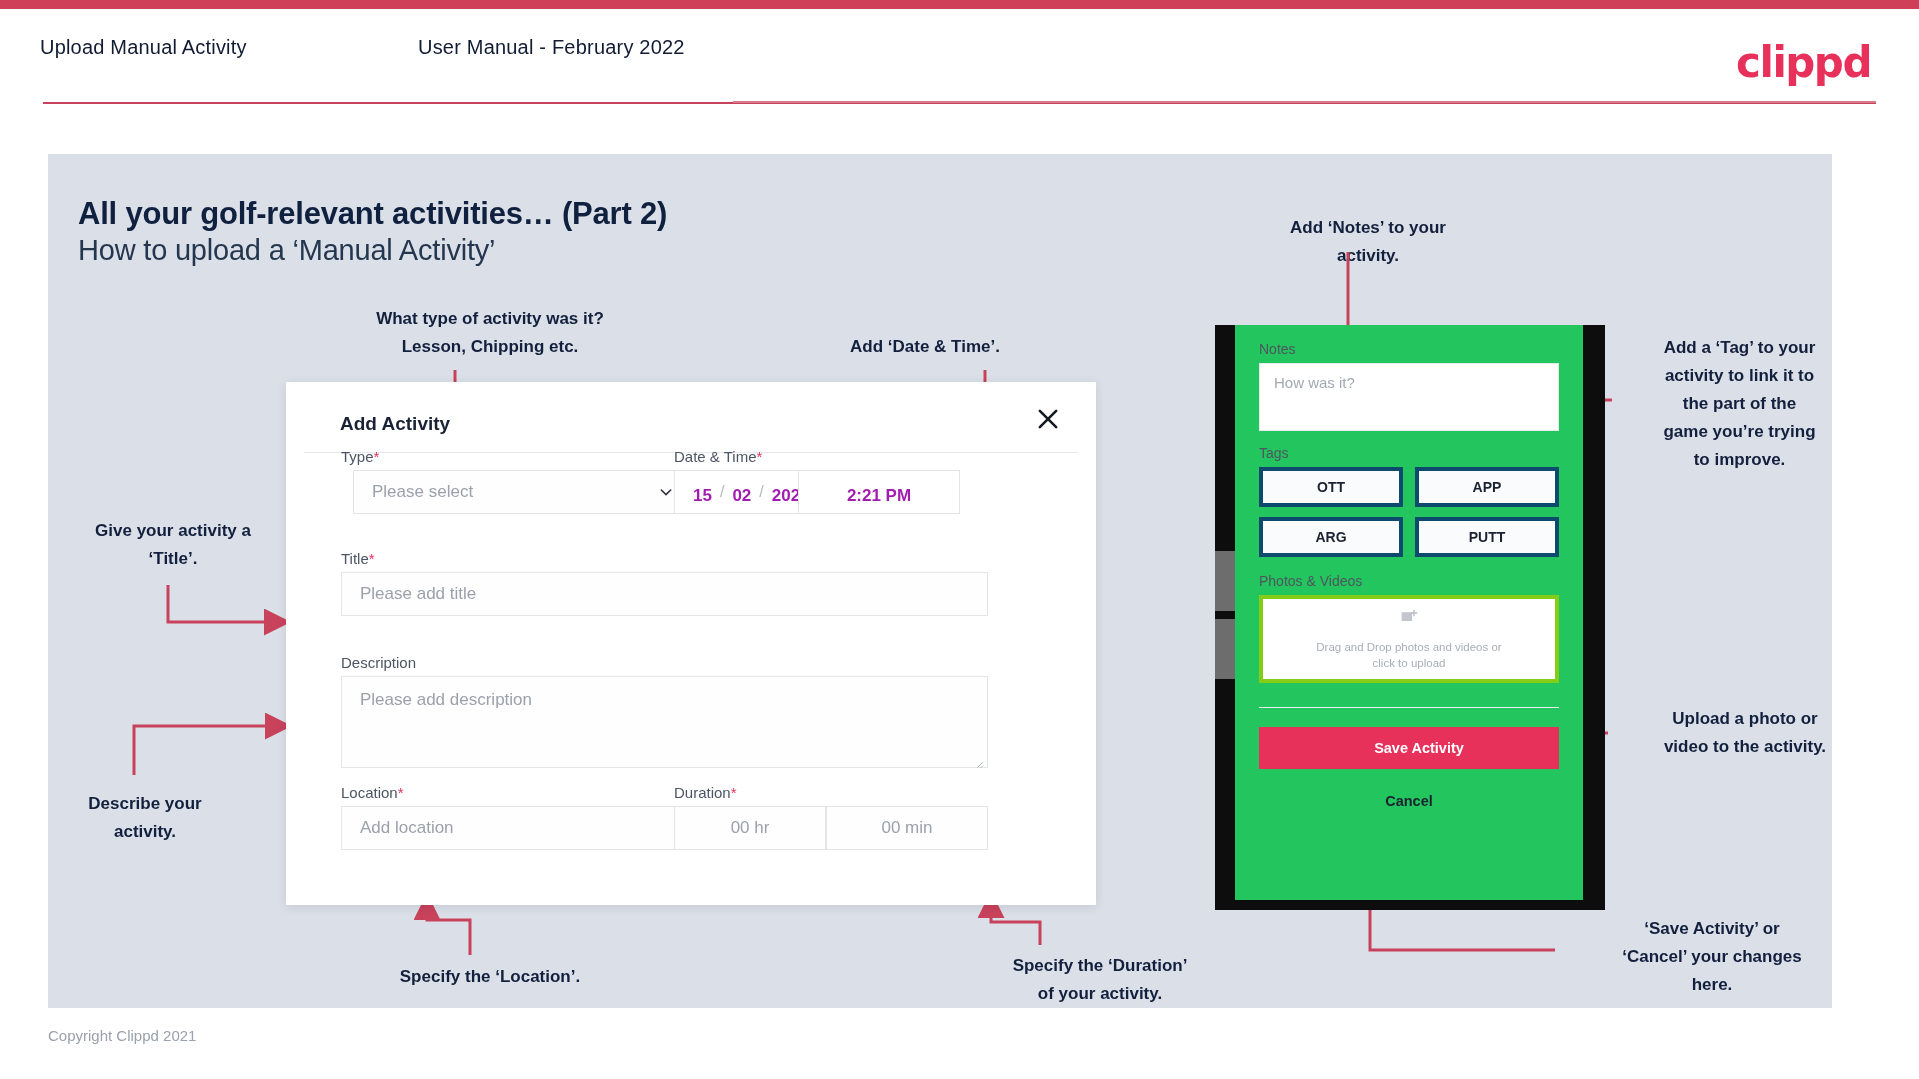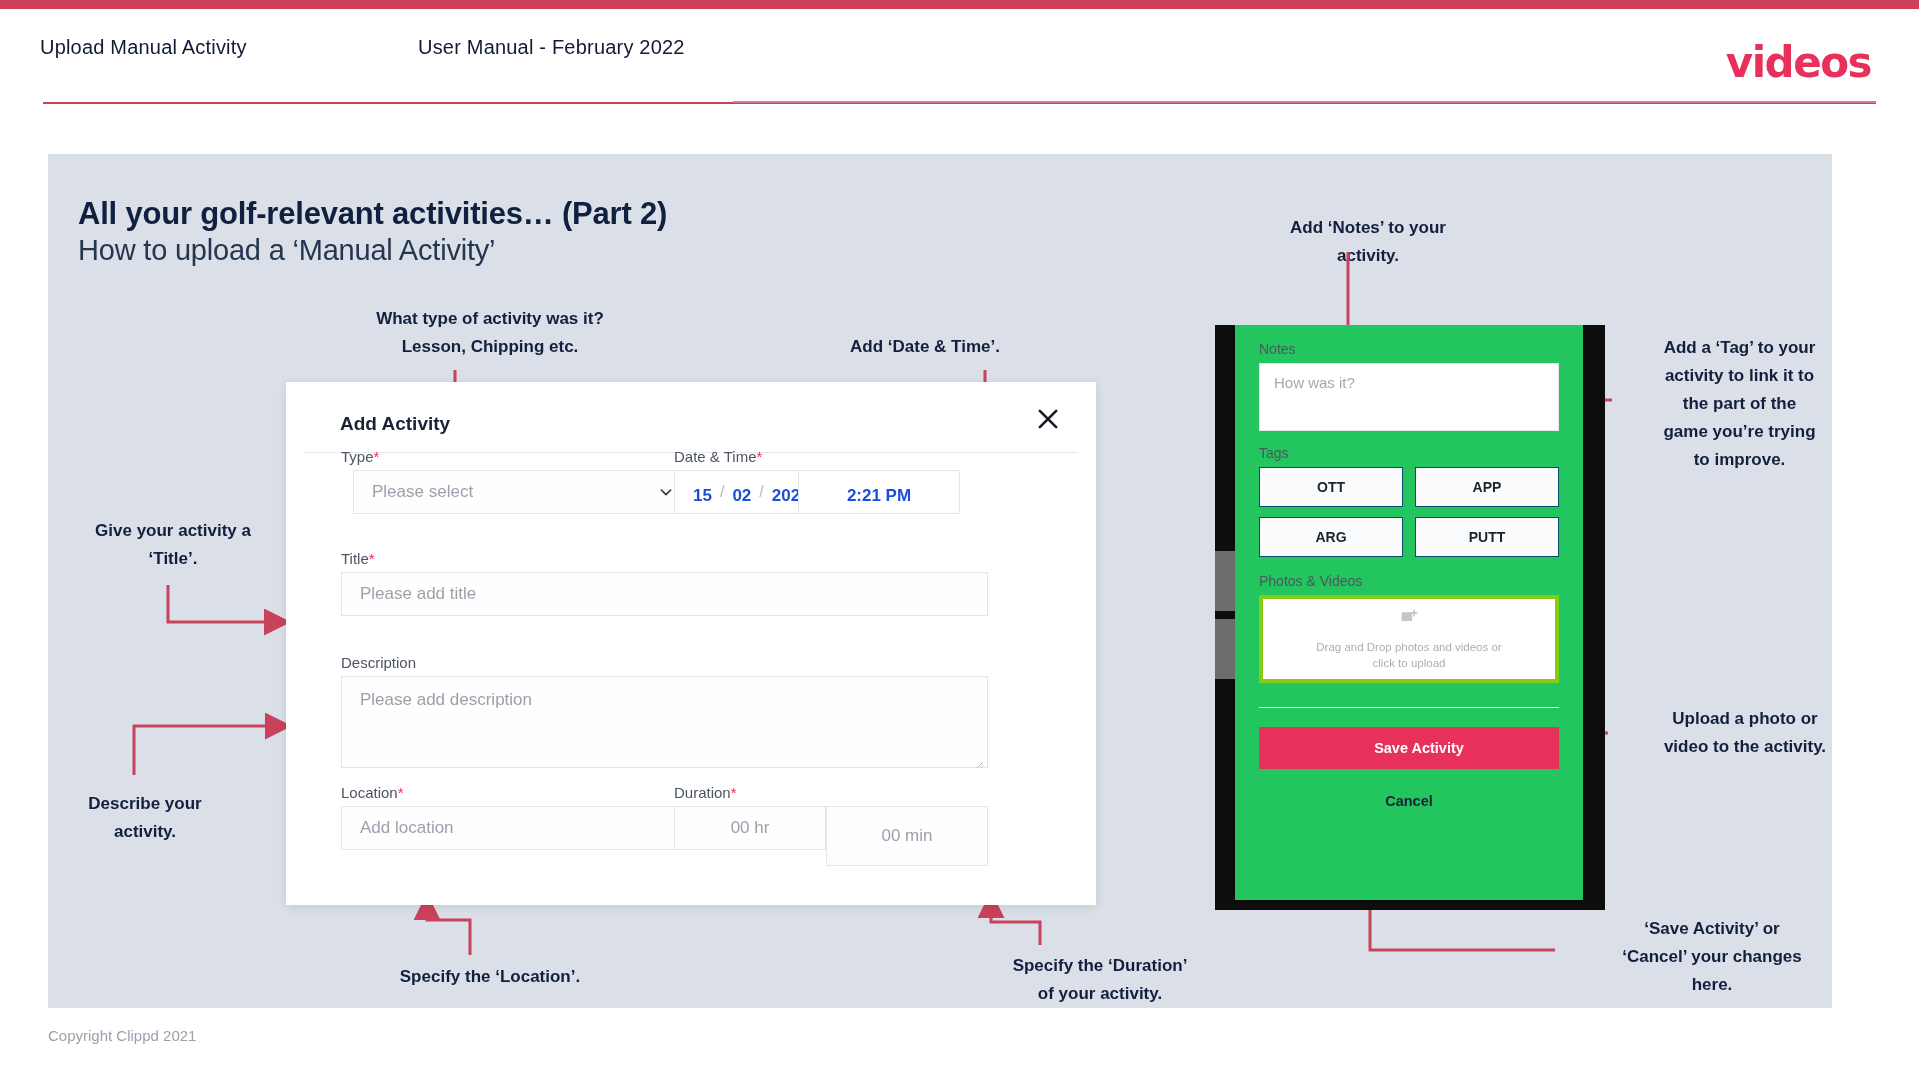--- a/index.html
+++ b/index.html
@@ -91,21 +91,21 @@
   }
   .inp.center { justify-content:center; padding-left:0; }
   .chev {
     position:absolute; right:16px; top:50%; transform:translateY(-50%);
     width:16px; height:16px;
   }
   .datewrap {
     position:absolute; display:flex; align-items:center;
     background:#fff; border:1px solid #e3e5e9;
   }
-  .dcell { font-size:17px; color:#1d4ed8; font-weight:700;margin-top:8px; }
+  .dcell { font-size:17px; color:#a21caf; font-weight:700;margin-top:8px; }
   .dsep  { font-size:16px; color:#b6bac2; margin:0 8px; }
   .cal-ico { margin-left:14px; width:19px; height:19px; }
   .textarea-resize {
     position:absolute; right:3px; bottom:3px; width:10px; height:10px;
   }
 
   
   .phone {
     position:absolute; left:1215px; top:325px; width:390px; height:585px;
     background:#0d0d0d;
@@ -116,21 +116,21 @@
   }
   .phone-btn {
     position:absolute; left:0px; width:20px; background:#6d6d6d;
   }
   .p-label { position:absolute; font-size:14px; color:#50565f; }
   .p-inp {
     position:absolute; border:1px solid #e6e8eb; background:#fff;
     font-size:15px; color:#a3a8b0; padding:10px 14px;
   }
   .tagbtn {
-    position:absolute; border:1px solid #0c4a6e; background:#fafbfc;
+    position:absolute; border:4px solid #0c4a6e; background:#fafbfc;
     display:flex; align-items:center; justify-content:center;
     font-size:14px; font-weight:700; color:#1b2230;
   }
   .dropzone {
     position:absolute; border:4px solid #84cc16; background:#fff;
     display:flex; flex-direction:column; align-items:center; justify-content:center;
   }
   .dz-text { font-size:11.5px; color:#a9aeb6; text-align:center; line-height:16px; }
   .hr-light { position:absolute; background:#ececee; height:1px; }
   .save-btn {
@@ -144,21 +144,21 @@
   }
 </style>
 </head>
 <body>
 
 <div id="page">
 
   <div class="topbar-accent"></div>
   <div class="hdr-left">Upload Manual Activity</div>
   <div class="hdr-center">User Manual - February 2022</div>
-  <div class="brand">videos</div>
+  <div class="brand">clippd</div>
   <div class="hdr-rule"></div>
   <div class="hdr-rule fade"></div>
 
   <div class="slide"></div>
   <div class="title-1">All your golf-relevant activities… (Part 2)</div>
   <div class="title-2">How to upload a ‘Manual Activity’</div>
   <div class="copyright">Copyright Clippd 2021</div>
 
   <div class="anno" style="left:330px; top:305px; width:320px;">
     <div>What type of activity was it?</div>
@@ -302,21 +302,21 @@
     <div class="inp" style="left:55px; top:424px; width:338px; height:44px;">
       <span>Add location</span>
     </div>
 
     <div class="fld-label" style="left:388px; top:402px;">
       <span>Duration</span><span class="req">*</span>
     </div>
     <div class="inp center" style="left:388px; top:424px; width:152px; height:44px;">
       <span>00 hr</span>
     </div>
-    <div class="inp center" style="left:540px; top:424px; width:162px; height:60px;">
+    <div class="inp center" style="left:540px; top:424px; width:162px; height:44px;">
       <span>00 min</span>
     </div>
   </div>
 
   <div class="phone">
     <div class="phone-btn" style="top:226px; height:60px;"></div>
     <div class="phone-btn" style="top:294px; height:60px;"></div>
     <div class="phone-screen">
 
       <div class="p-label" style="left:24px; top:16px;">Notes</div>

